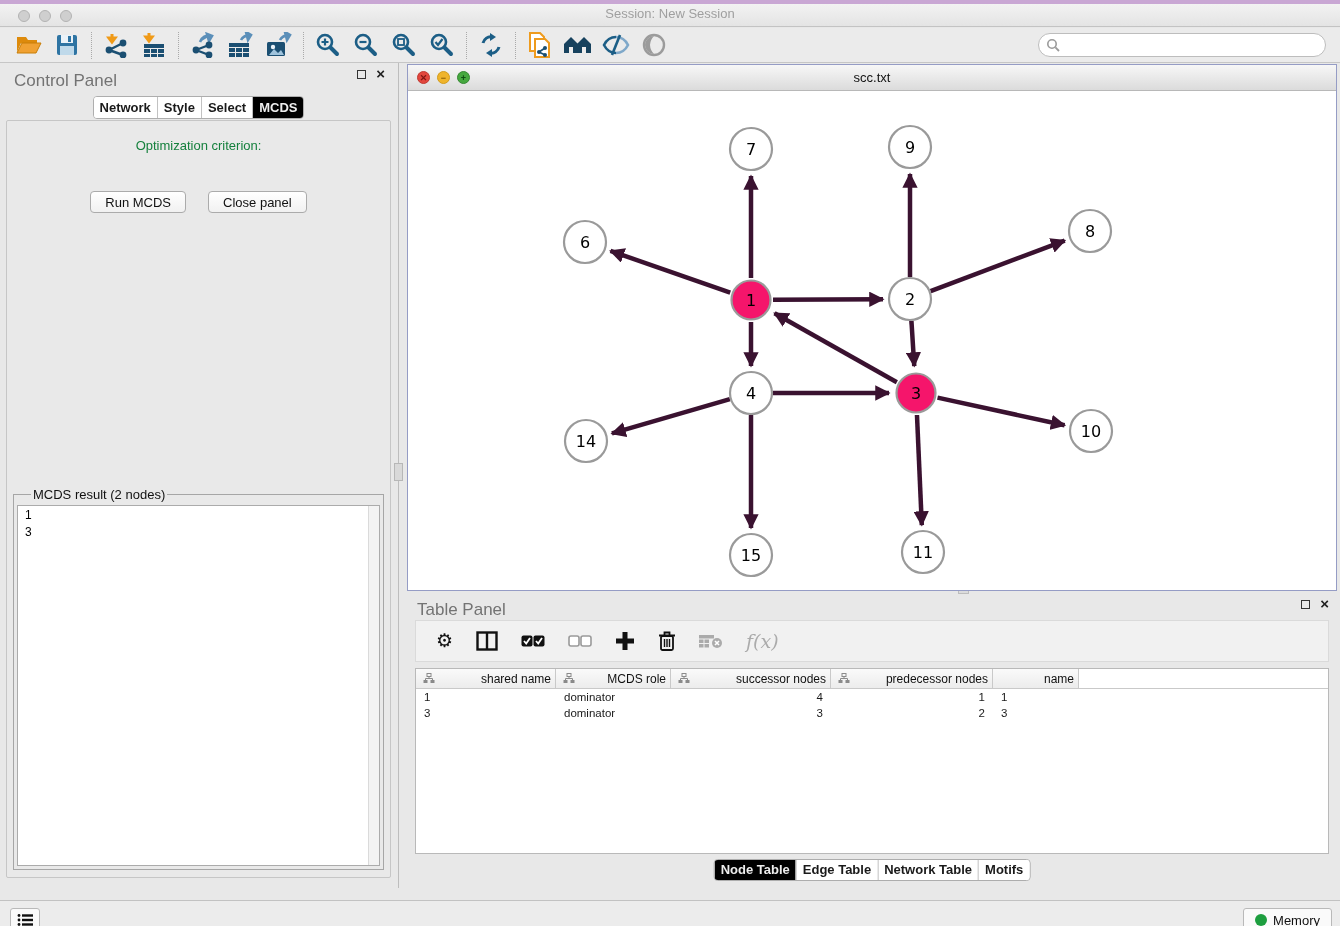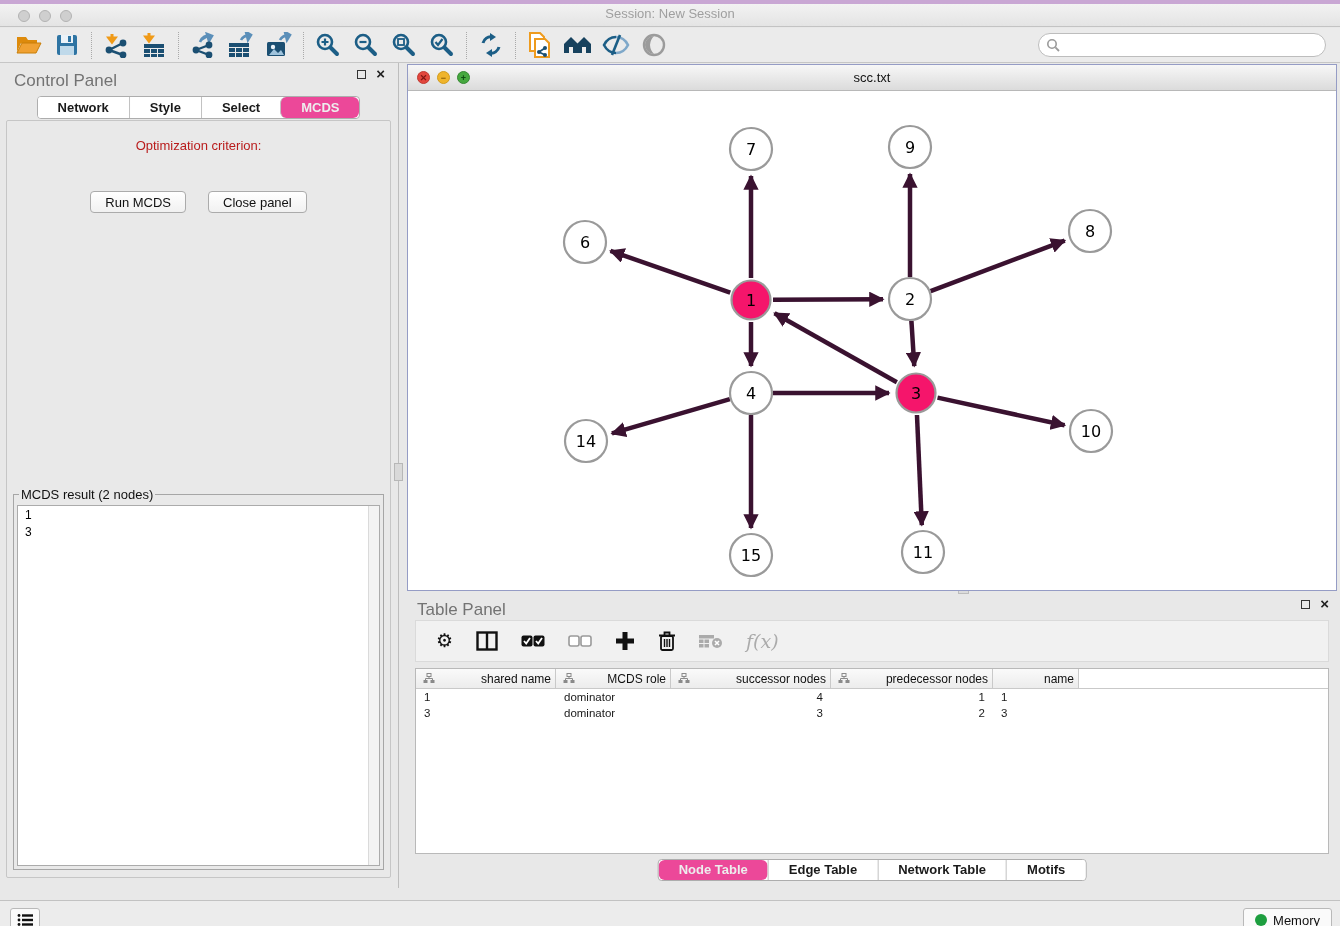--- a/index.html
+++ b/index.html
@@ -26,38 +26,38 @@
 
   
   .control-panel { position:absolute; left:0; top:63px; width:397px; height:817px; }
   .panel-title { position:absolute; top:8px; left:14px; font-size:17px; color:#737373; }
   .panel-ctrls { position:absolute; top:6px; right:12px; display:flex; gap:10px; align-items:center; }
   .float-box { width:9px; height:9px; border:1.5px solid #333; display:inline-block; }
   .close-x { font-size:15px; font-weight:bold; color:#222; line-height:10px; }
 
   .cp-tabs { position:absolute; top:33px; left:50%; transform:translateX(-50%); display:flex;
     border:1px solid #ADADAD; border-radius:4px; overflow:hidden; background:#fff; }
-  .cp-tabs .tab, .tp-tabs .tab { height:21px; line-height:21px; padding:0 20px; font-size:13px; font-weight:600;
+  .cp-tabs .tab, .tp-tabs .tab { height:21px; line-height:21px; padding:0 6px; font-size:13px; font-weight:600;
     background:#fff; border-left:1px solid #C2C2C2; white-space:nowrap; }
   .cp-tabs .tab:first-child, .tp-tabs .tab:first-child { border-left:none; }
-  .tab.selected { background:#ec4899; color:#EDEDED;border-radius:6px; }
+  .tab.selected { background:#000000; color:#EDEDED; }
 
   .cp-body { position:absolute; top:57px; left:6px; right:6px; bottom:2px;
     background:#E9E9E9; border:1px solid #C6C6C6; border-radius:2px; }
-  .opt-label { position:absolute; top:17px; width:100%; text-align:center; font-size:13px; color:#b91c1c; }
+  .opt-label { position:absolute; top:17px; width:100%; text-align:center; font-size:13px; color:#15803d; }
   .criterion-select { position:absolute; top:39px; left:37px; width:310px; height:23px; background:#fff;
     border:1px solid #ABABAB; border-radius:4px; font-size:13px; display:flex; align-items:center;
     padding-left:9px; }
   .criterion-select svg { position:absolute; right:6px; top:4px; }
   .cp-buttons { position:absolute; top:70px; width:100%; display:flex; justify-content:center; gap:22px; }
   .btn { height:22px; padding:0 14px; font-size:13px; background:linear-gradient(#FFFFFF,#F1F1F1);
     border:1px solid #ABABAB; border-radius:4px; color:#111; }
   .result-fieldset { position:absolute; left:6px; right:6px; top:366px; bottom:7px;
     border:1px solid #A6A6A6; padding:3px; }
-  .result-fieldset legend { font-size:13px; color:#111; padding:0 2px; margin-left:2px; }
+  .result-fieldset legend { font-size:13px; color:#111; padding:0 2px; margin-left:14px; }
   .result-box { width:100%; height:100%; background:#fff; border:1px solid #ABABAB; position:relative; }
   .result-text { padding:1px 7px; font-size:12px; line-height:17px; white-space:pre-line; color:#000; }
   .result-scroll { position:absolute; right:0; top:0; width:11px; height:100%; background:#F3F3F3; border-left:1px solid #DADADA; }
 
   .v-divider { position:absolute; left:398px; top:63px; width:1px; bottom:38px; background:#BDBDBD; }
   .v-handle { position:absolute; left:394px; top:463px; width:9px; height:18px; background:#D9D9D9; border:1px solid #B7B7B7; }
   .h-handle { position:absolute; left:958px; top:587px; width:11px; height:7px; background:#DCDCDC; border:1px solid #BDBDBD; }
 
   
   .net-window { position:absolute; left:407px; top:64px; width:930px; height:527px;

